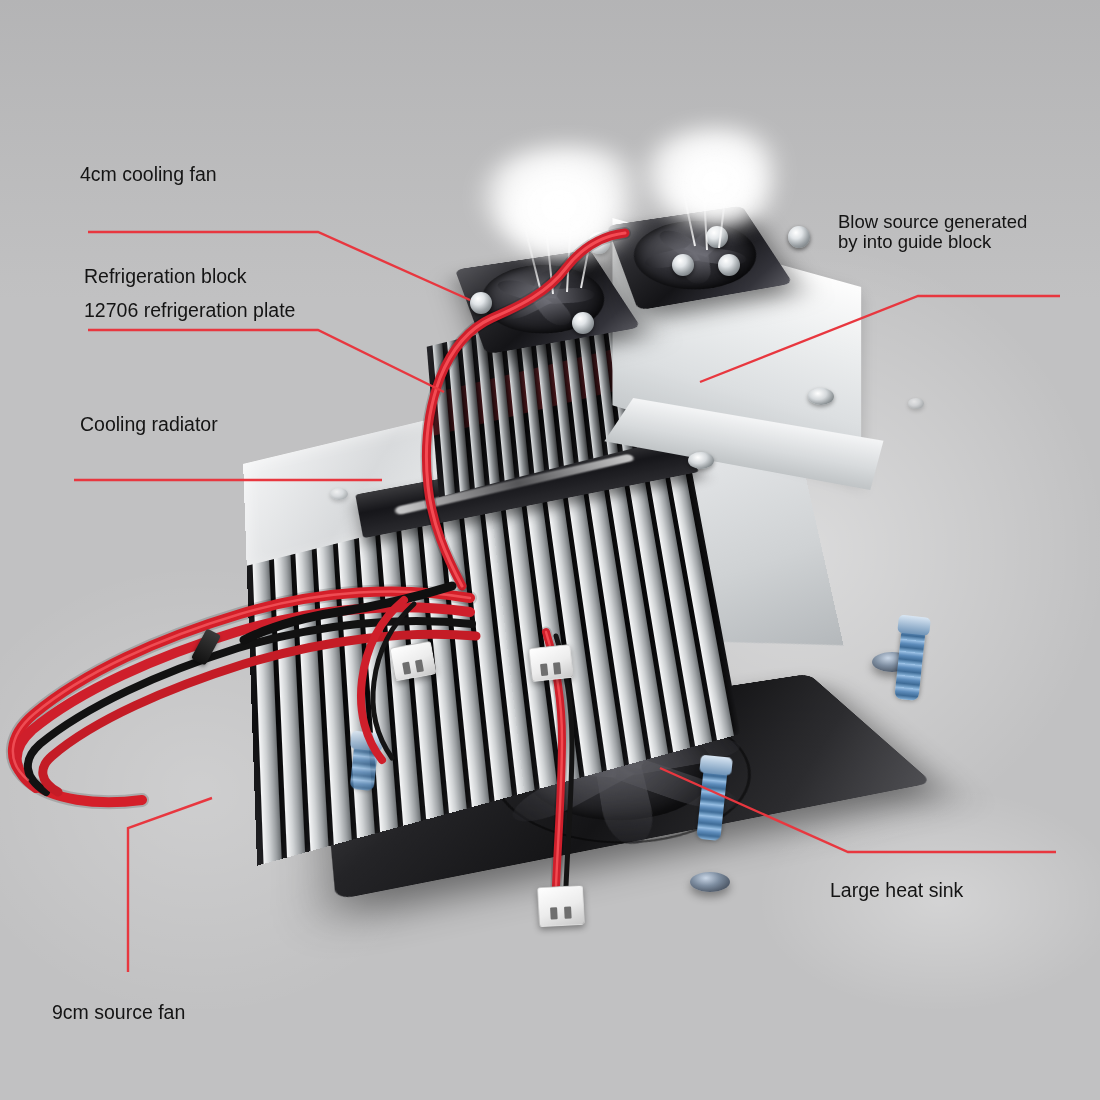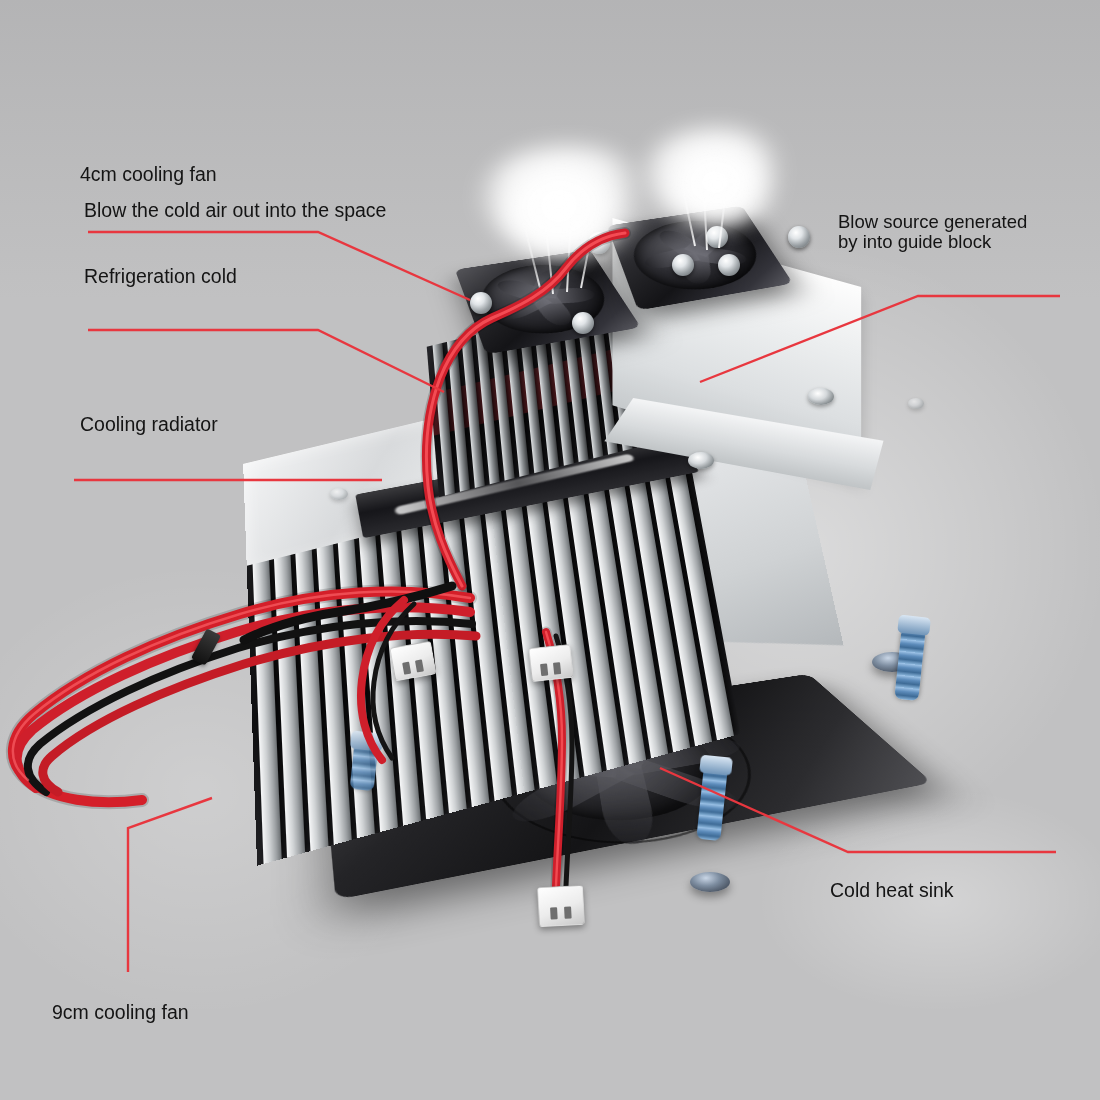--- a/index.html
+++ b/index.html
@@ -417,26 +417,26 @@
       <path d="M1060,296 L918,296 L700,382"></path>
 
       <path d="M1056,852 L848,852 L660,768"></path>
 
       <path d="M128,972 L128,828 L212,798"></path>
     </g>
   </svg>
 
 
   <div class="label" style="left:80px;top:160px">4cm cooling fan</div>
-  <div class="label" style="left:84px;top:196px">Blow the cold air out into the space</div>
-
-  <div class="label" style="left:84px;top:262px">Refrigeration cold</div>
+
+  <div class="label" style="left:84px;top:262px">Refrigeration block</div>
+  <div class="label" style="left:84px;top:296px">12706 refrigeration plate</div>
 
   <div class="label" style="left:80px;top:410px">Cooling radiator</div>
 
   <div class="label sm" style="left:838px;top:210px">Blow source generated</div>
   <div class="label sm" style="left:838px;top:230px">by into guide block</div>
 
-  <div class="label" style="left:830px;top:876px">Cold heat sink</div>
-
-  <div class="label" style="left:52px;top:998px">9cm cooling fan</div>
+  <div class="label" style="left:830px;top:876px">Large heat sink</div>
+
+  <div class="label" style="left:52px;top:998px">9cm source fan</div>
 
 </div>
 
 </body></html>

